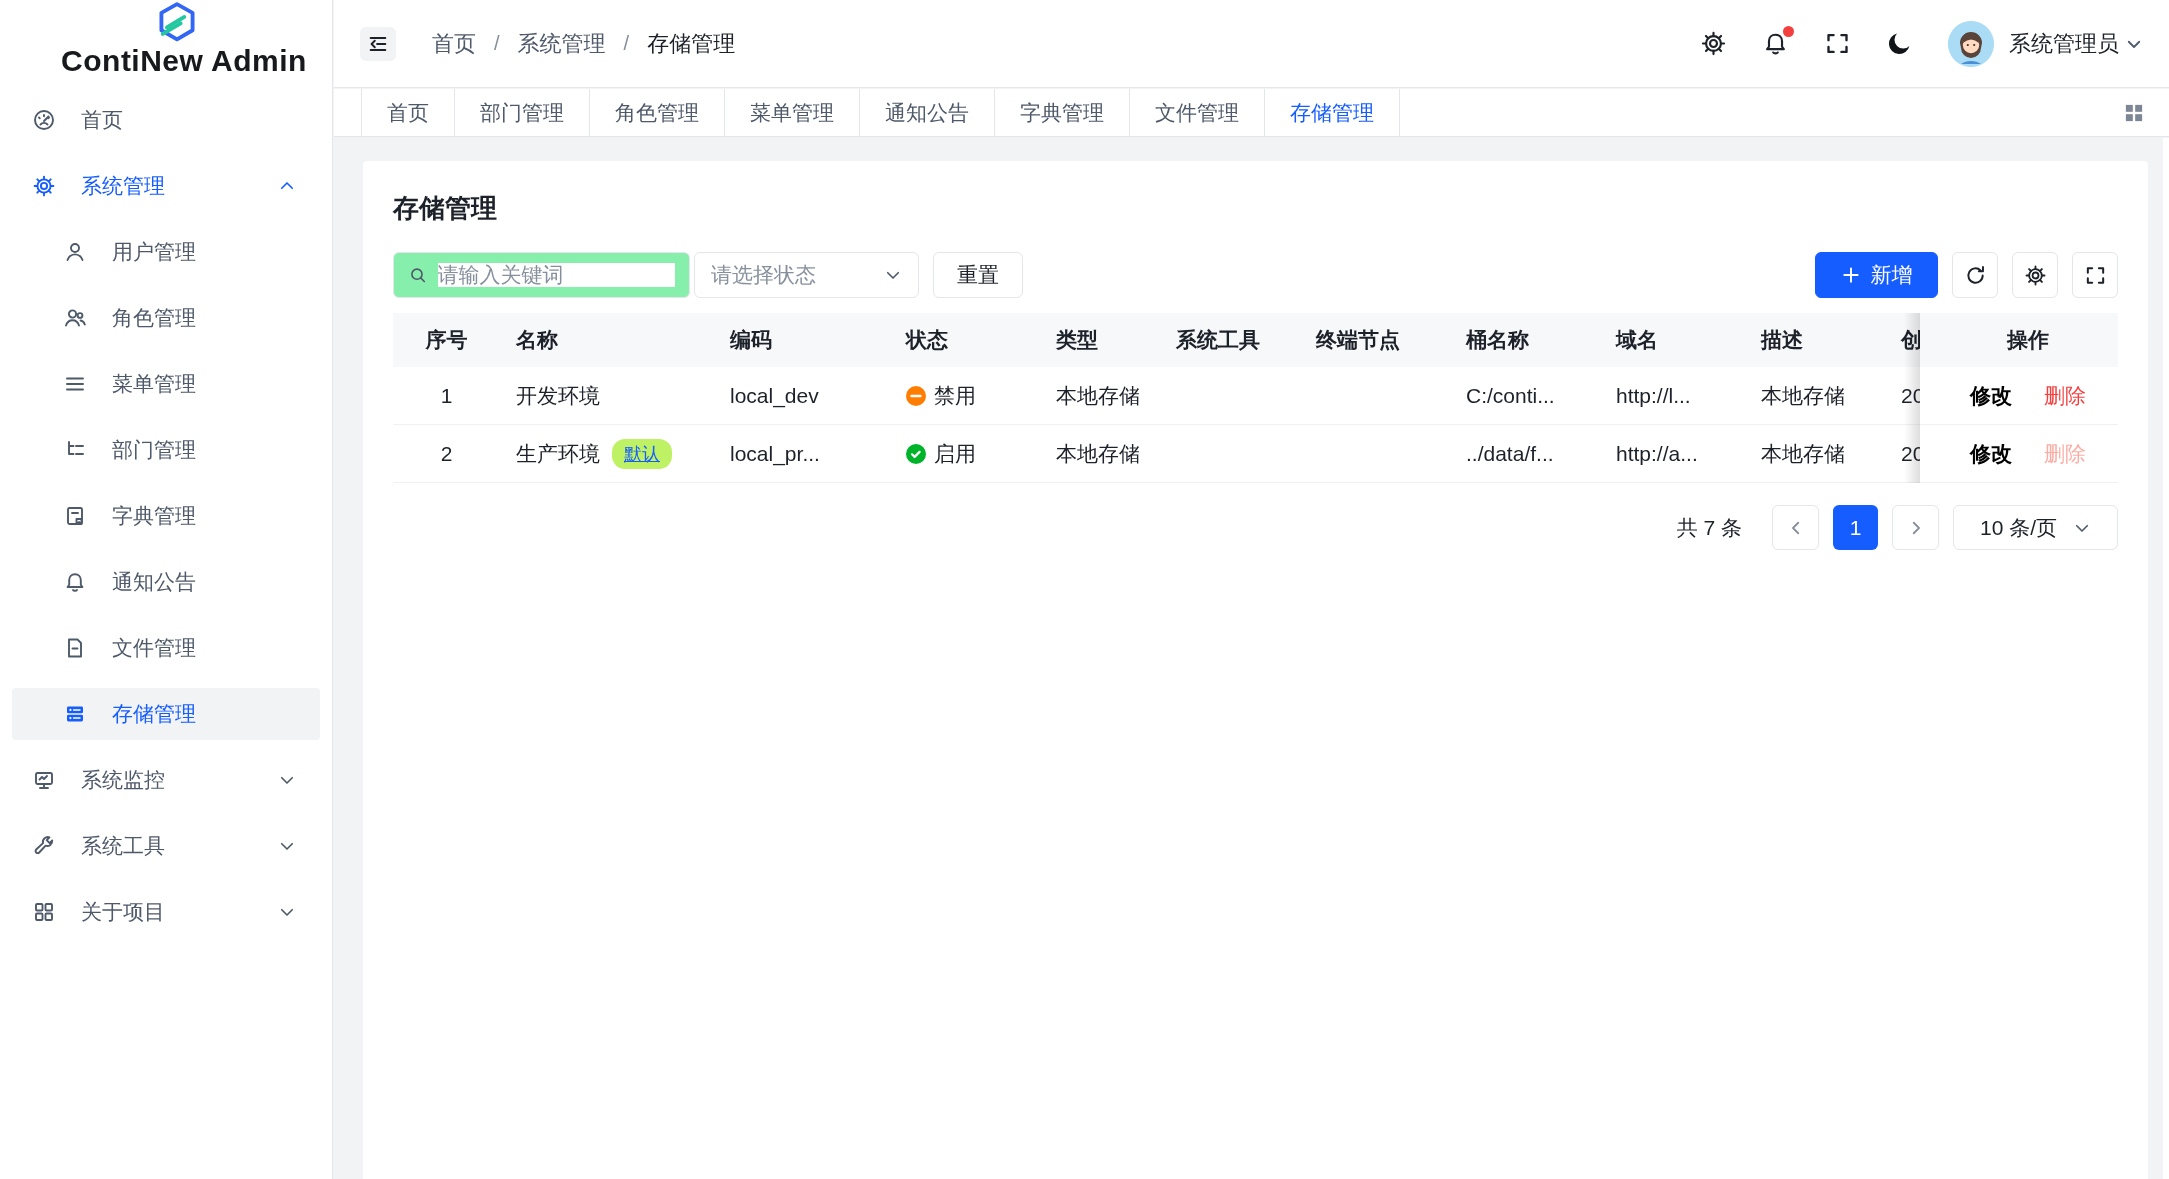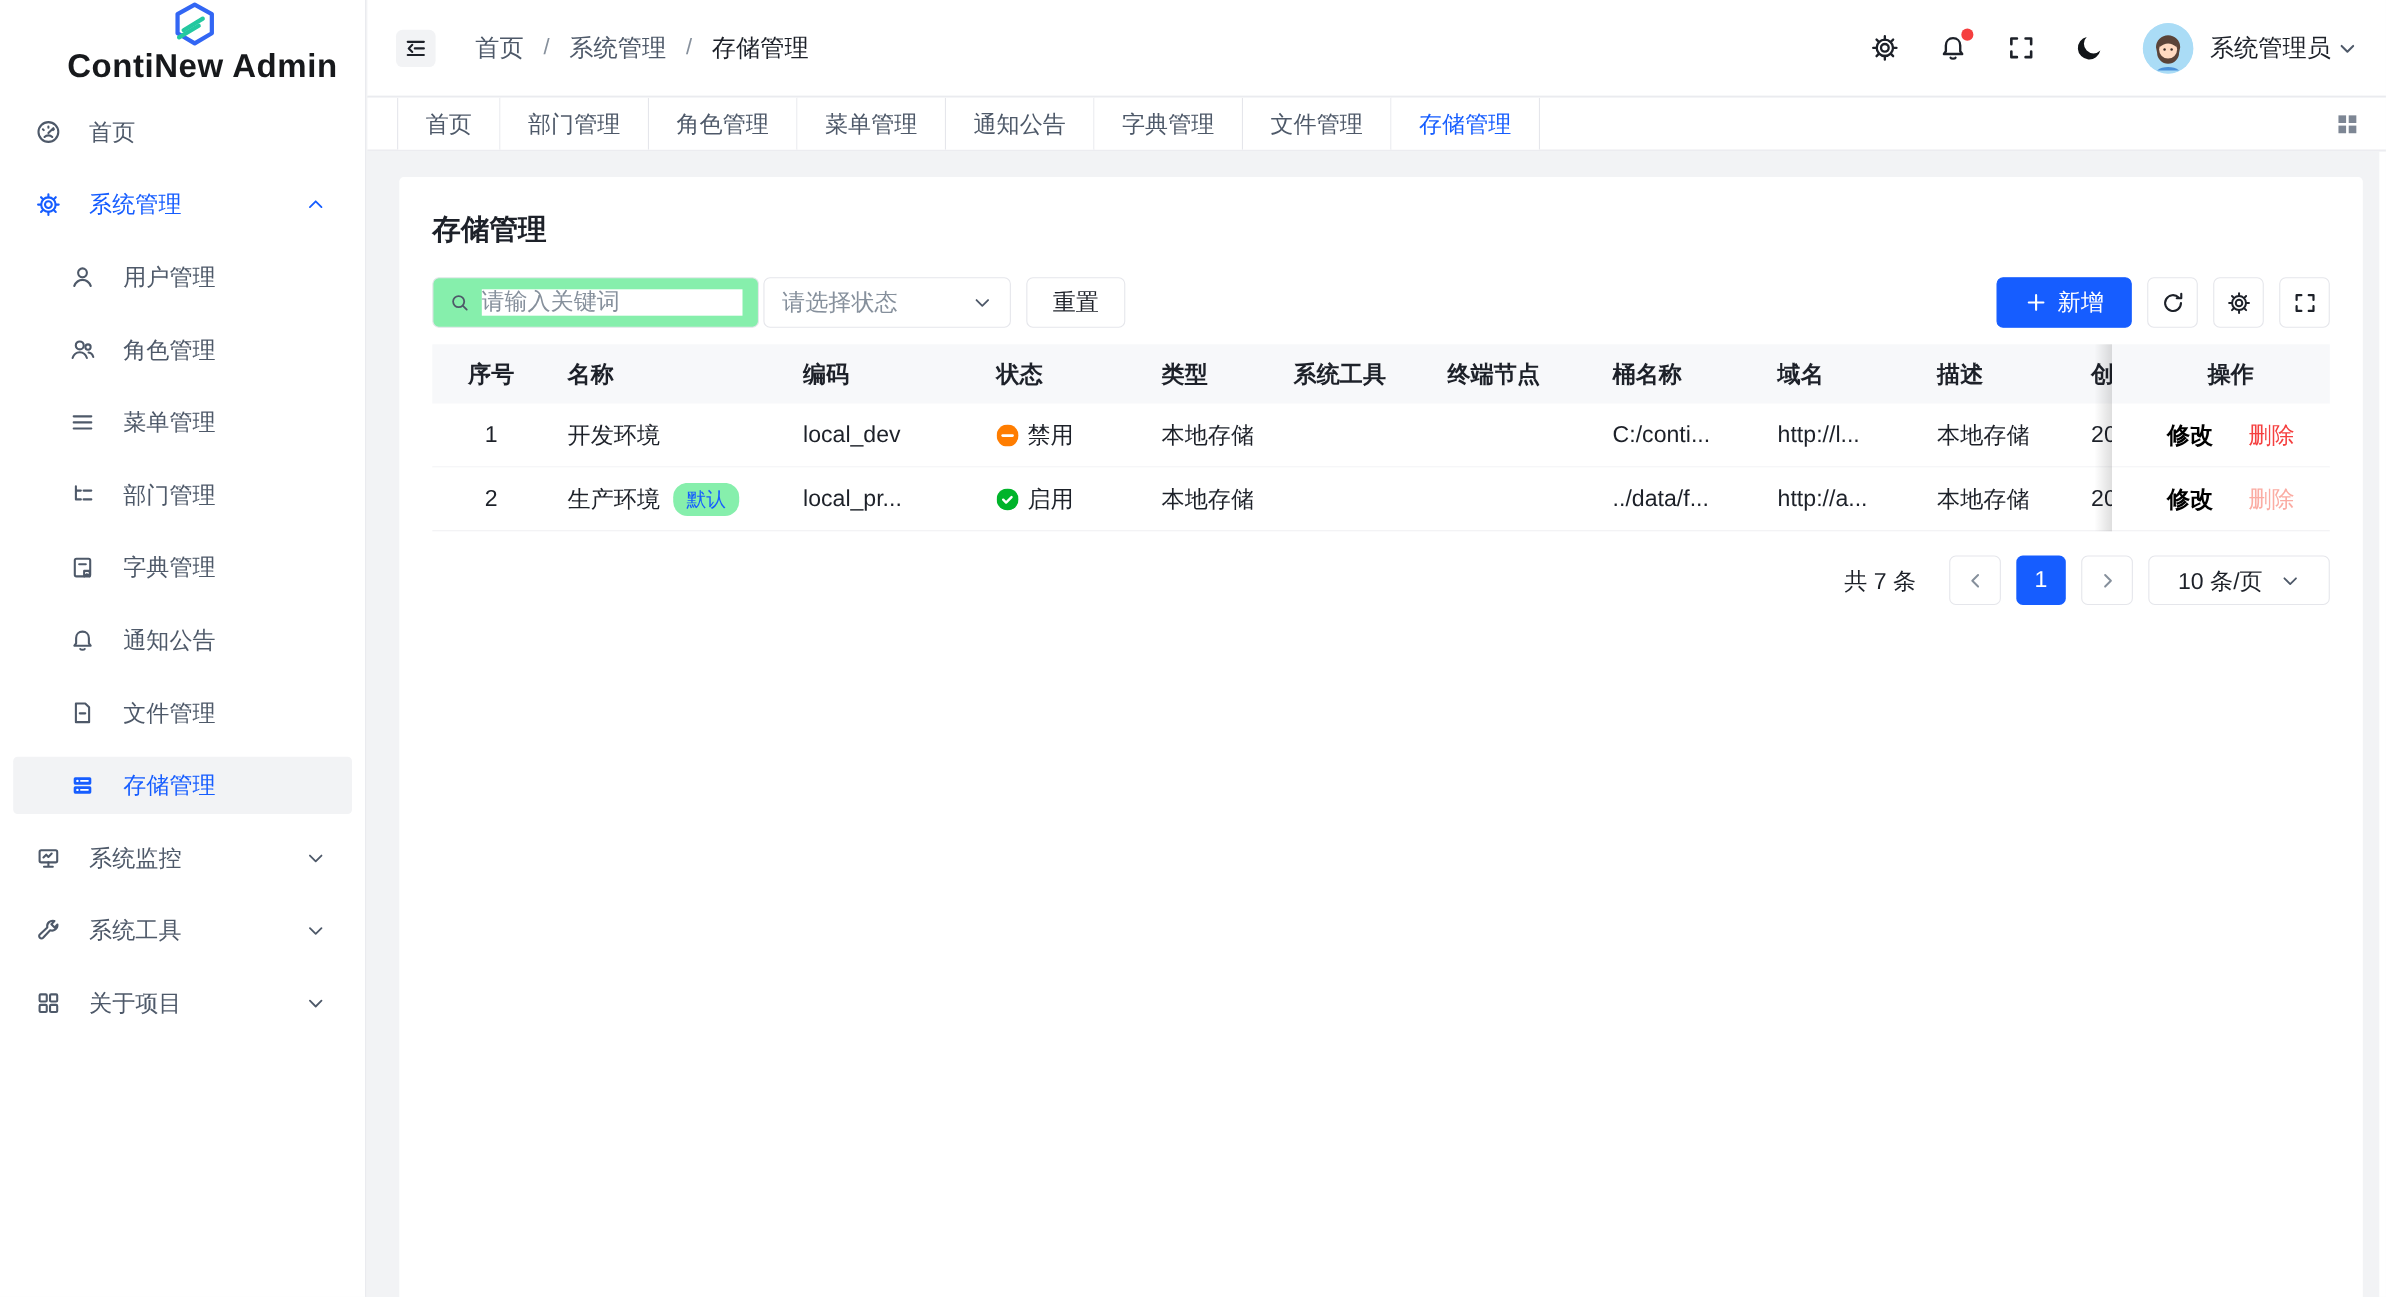--- a/index.html
+++ b/index.html
@@ -84,22 +84,22 @@
   .c-akey { width:140px; }
   .c-endp { width:150px; }
   .c-bucket { width:150px; }
   .c-domain { width:145px; }
   .c-desc { width:150px; }
   .c-created { width:25px; padding-left:6px; }
   .c-op { width:198px; display:flex; align-items:center; justify-content:center; padding-left:18px; }
   .col-shadow { position:absolute; top:0; bottom:0; right:198px; width:16px;
     background:linear-gradient(to left, rgba(0,0,0,0.13), rgba(0,0,0,0)); pointer-events:none; }
   .status-dot { width:20px; height:20px; margin-right:8px; flex:0 0 auto; }
-  .tag-default { margin-left:12px; background:#86efac; color:#165dff; font-size:18px;
-    padding:3px 12px; border-radius:13px; }
+  .tag-default { margin-left:12px; background:#bef264; color:#165dff; font-size:18px;
+    padding:3px 12px; border-radius:13px;text-decoration:underline; }
   .link-edit { color:#000000; cursor:pointer;font-weight:bold; }
   .link-del { color:#f53f3f; cursor:pointer; margin-left:32px; }
   .link-del.disabled { color:#fbaca3; cursor:default; }
 
   
   .pagination { margin-top:22px; display:flex; align-items:center; justify-content:flex-end; font-size:21px; }
   .pg-total { color:#1d2129; margin-right:16px; }
   .pg-btn { width:47px; height:45px; border:1px solid #e5e6eb; border-radius:6px; background:#fff;
     display:flex; align-items:center; justify-content:center; color:#86909c; cursor:pointer; margin-left:14px; }
   .pg-page { width:45px; height:45px; border-radius:6px; background:#165dff; color:#fff;

